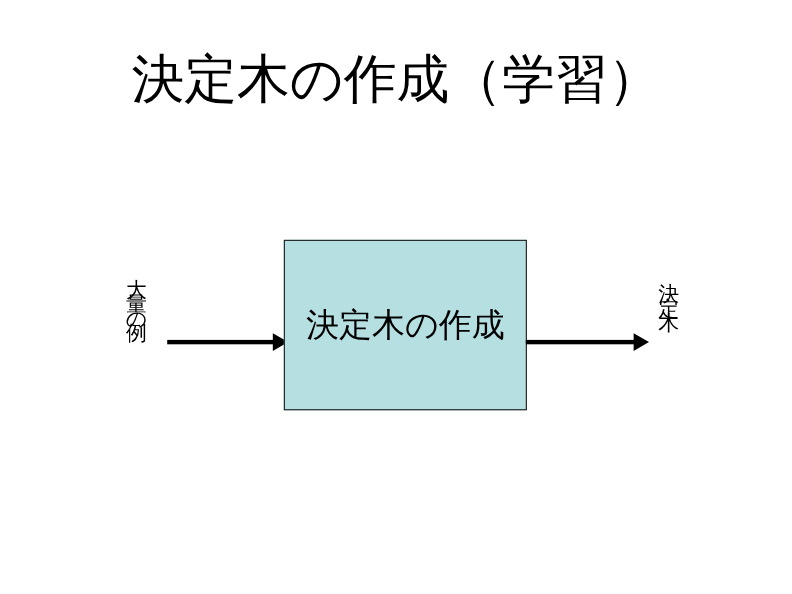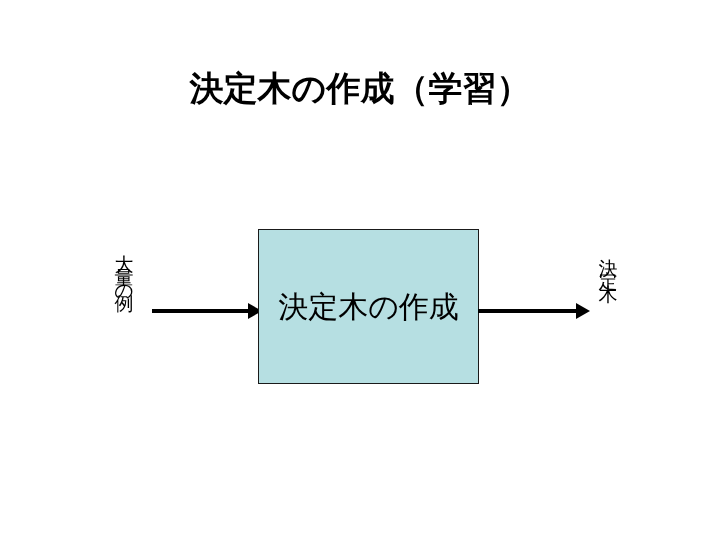--- a/index.html
+++ b/index.html
@@ -15,36 +15,36 @@
     width: 720px;
     height: 540px;
     background: #ffffff;
     overflow: hidden;
   }
 
   
   .slide-title {
     position: absolute;
     left: 0;
-    top: 64px;
+    top: 48px;
     width: 720px;
     text-align: center;
-    font-size: 34px;
+    font-size: 48px;
     line-height: 48px;
     color: #000000;
     letter-spacing: 0px;
     white-space: nowrap;
-    font-weight: 700;
+    font-weight: 400;
   }
 
   
   .process-box {
     position: absolute;
     left: 258px;
-    top: 229px;
+    top: 218px;
     width: 221px;
     height: 155px;
     background: #b6dfe2;
     border: 1px solid #1a1a1a;
     box-sizing: border-box;
   }
   .process-box-label {
     position: absolute;
     left: 0;
     top: 0;

